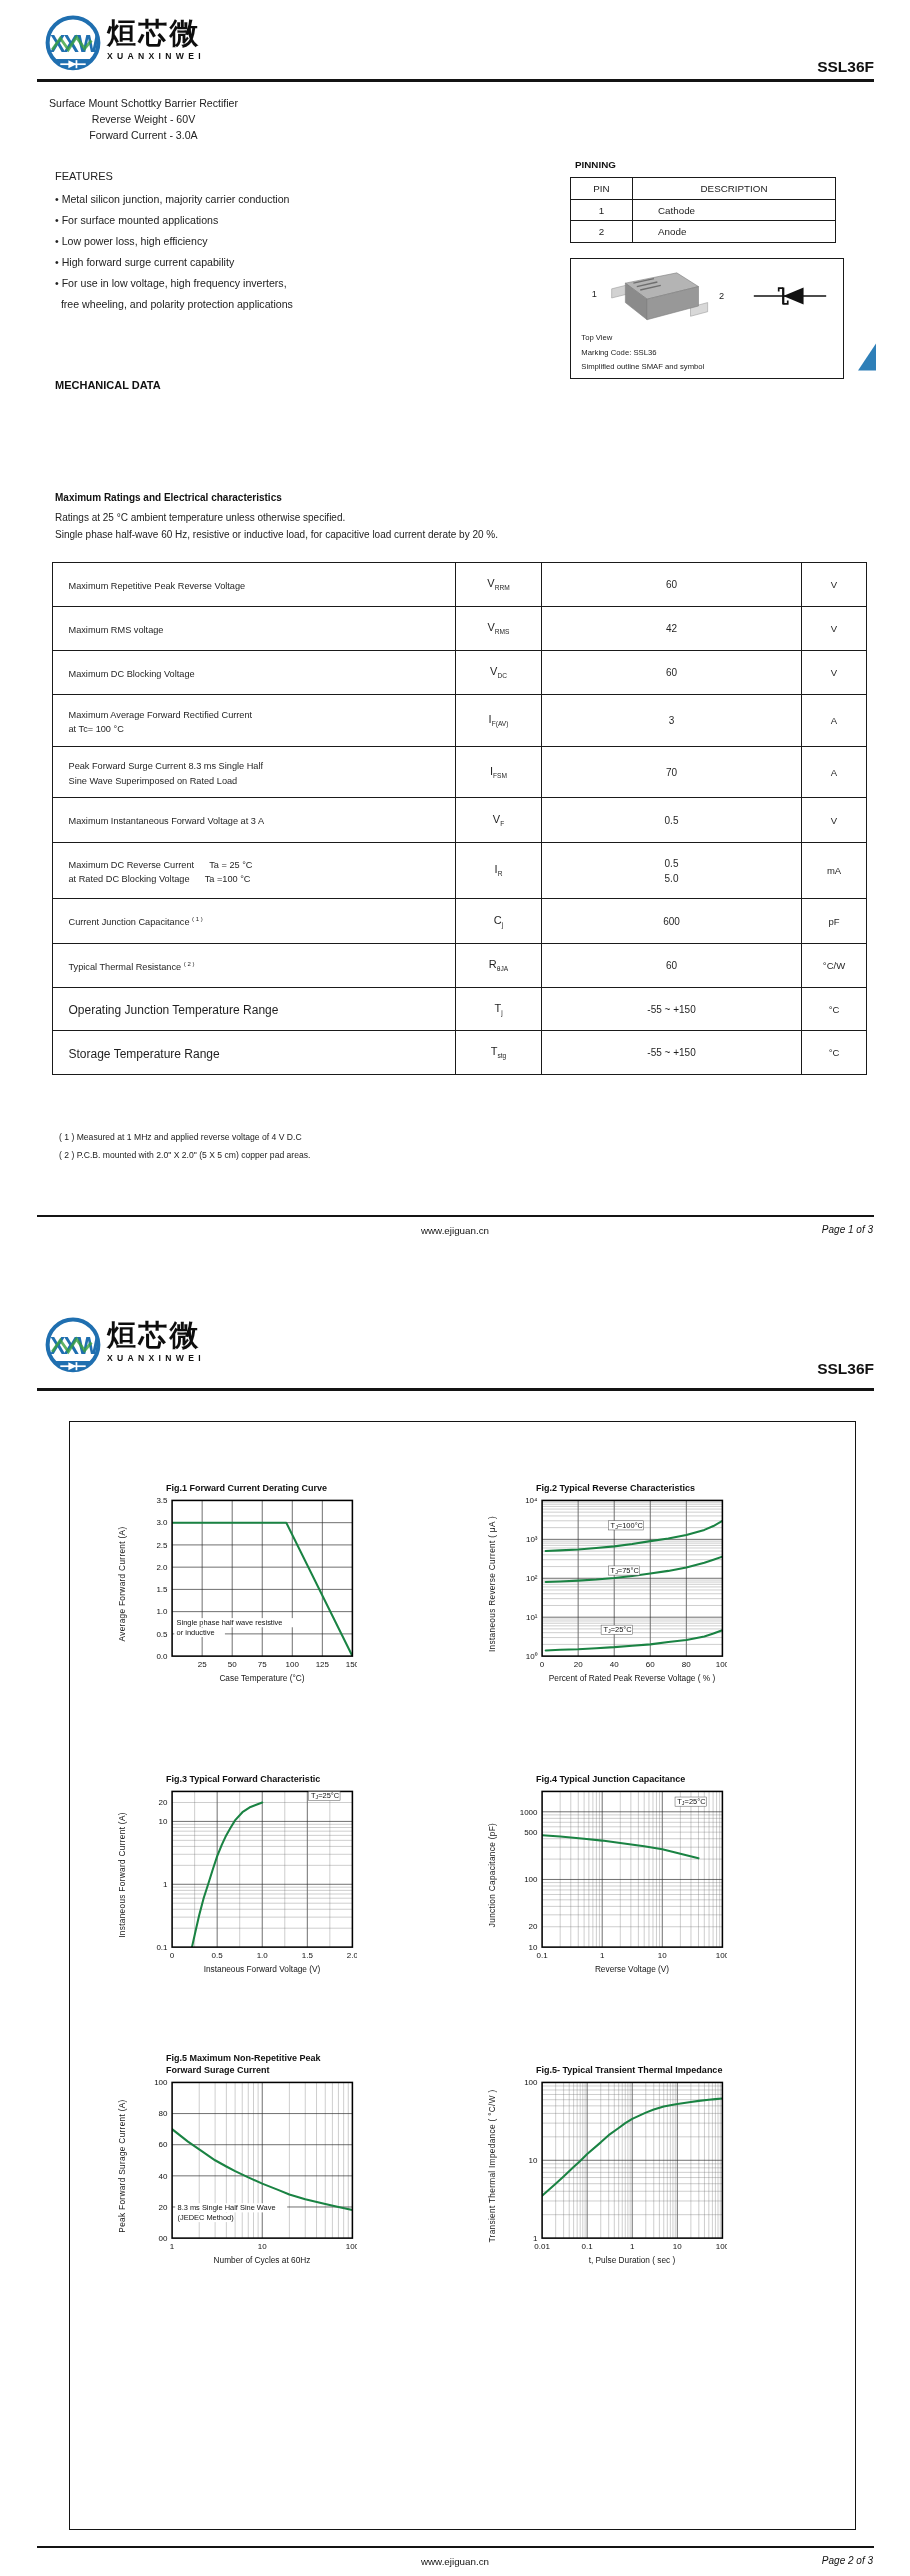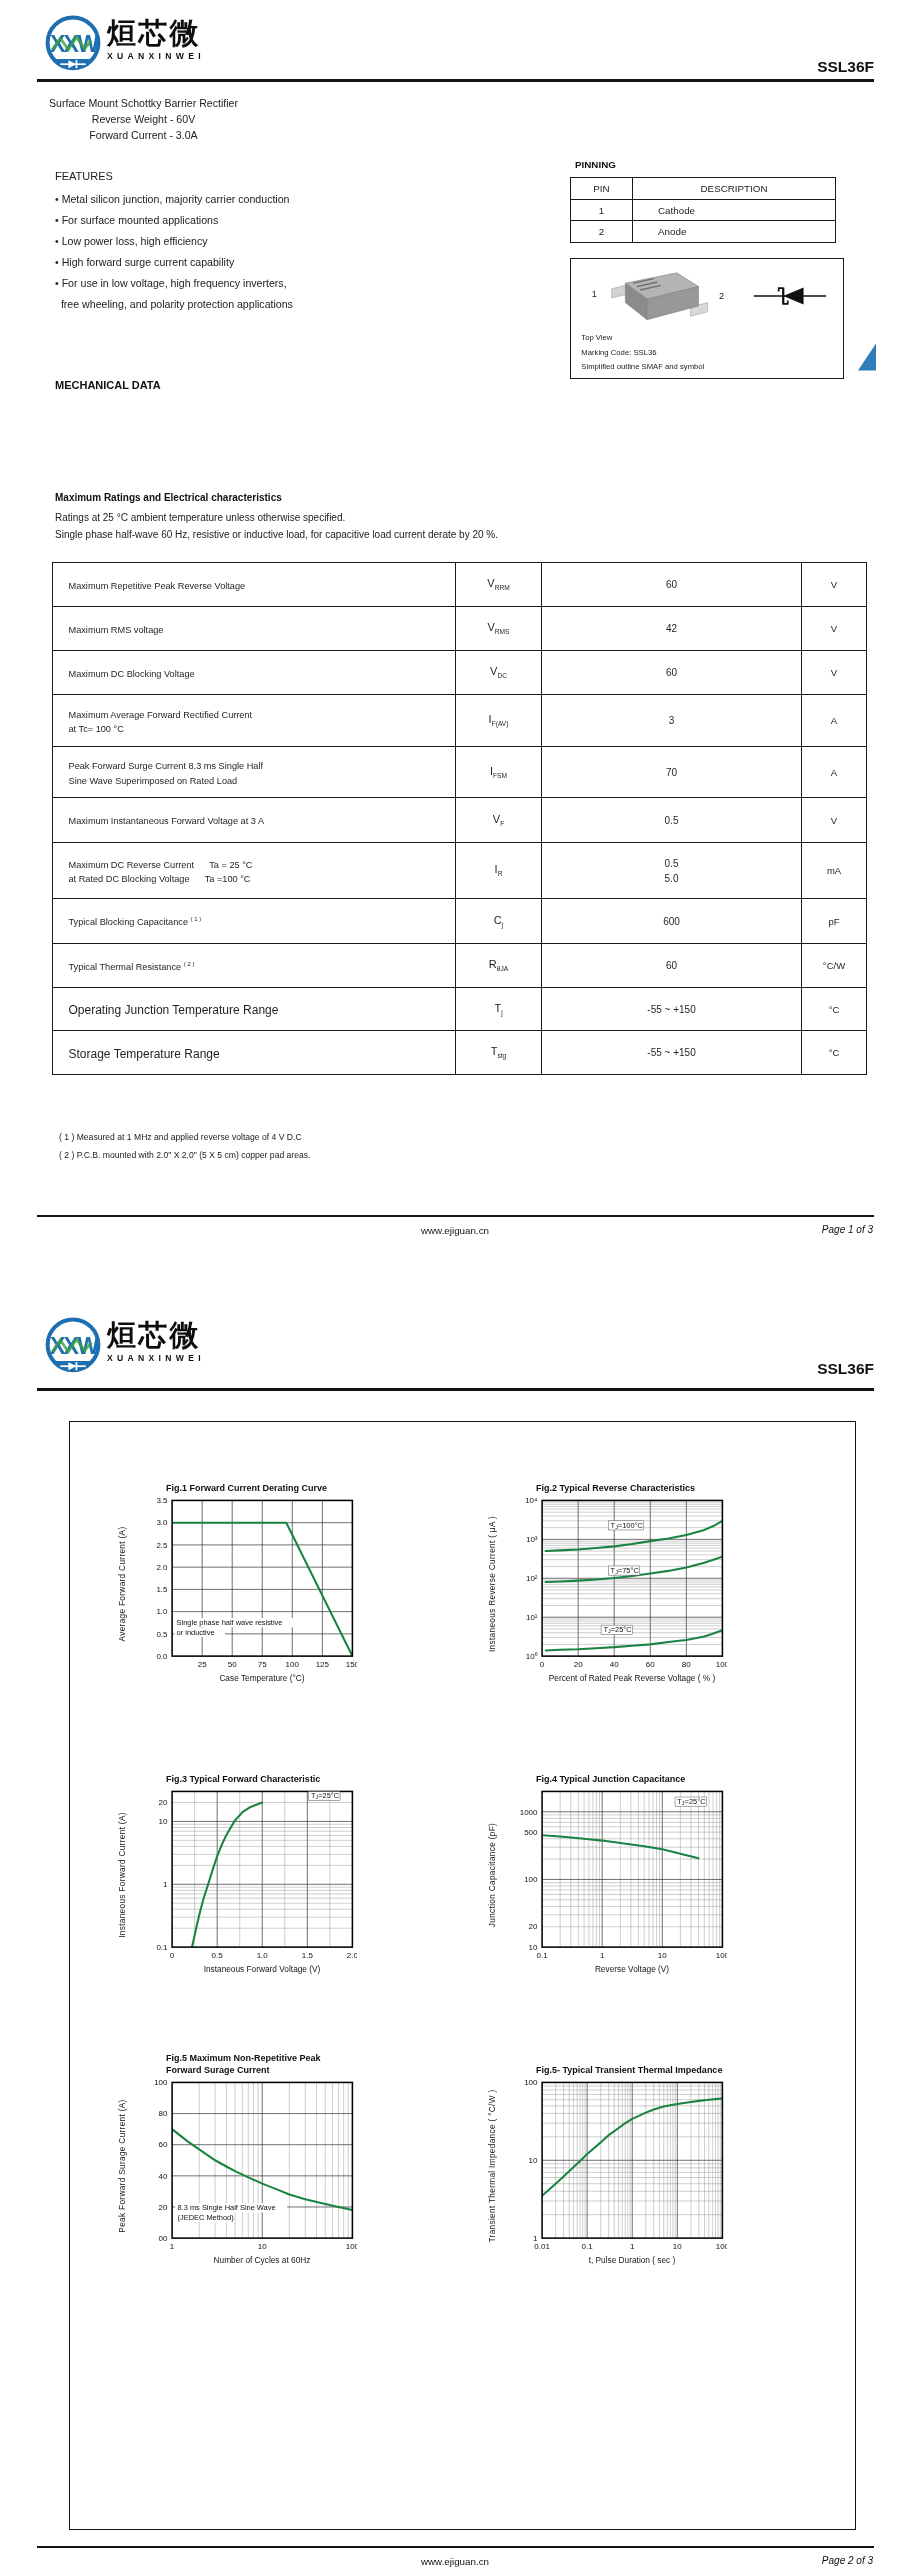--- a/index.html
+++ b/index.html
@@ -222,21 +222,21 @@
     <tr style="height:56px;">
       <td class="c-param"><span class="tline">Maximum DC Reverse Current      Ta = 25 °C</span><sup></sup><span class="p2 tline">at Rated DC Blocking Voltage      Ta =100 °C</span></td>
       <td class="c-sym"><span>I</span><sub>R</sub></td>
       <td class="c-val">
             <span>0.5</span>
             <span>5.0</span>
           </td>
       <td class="c-unit">mA</td>
     </tr>
     <tr style="height:45px;">
-      <td class="c-param"><span class="tline">Typical Blocking Capacitance </span><sup>( 1 )</sup><span class="p2 tline"></span></td>
+      <td class="c-param"><span class="tline">Current Junction Capacitance </span><sup>( 1 )</sup><span class="p2 tline"></span></td>
       <td class="c-sym"><span>C</span><sub>j</sub></td>
       <td class="c-val">
             <span>600</span>
             <span></span>
           </td>
       <td class="c-unit">pF</td>
     </tr>
     <tr style="height:44px;">
       <td class="c-param"><span class="tline">Typical Thermal Resistance </span><sup>( 2 )</sup><span class="p2 tline"></span></td>
       <td class="c-sym"><span>R</span><sub>θJA</sub></td>

